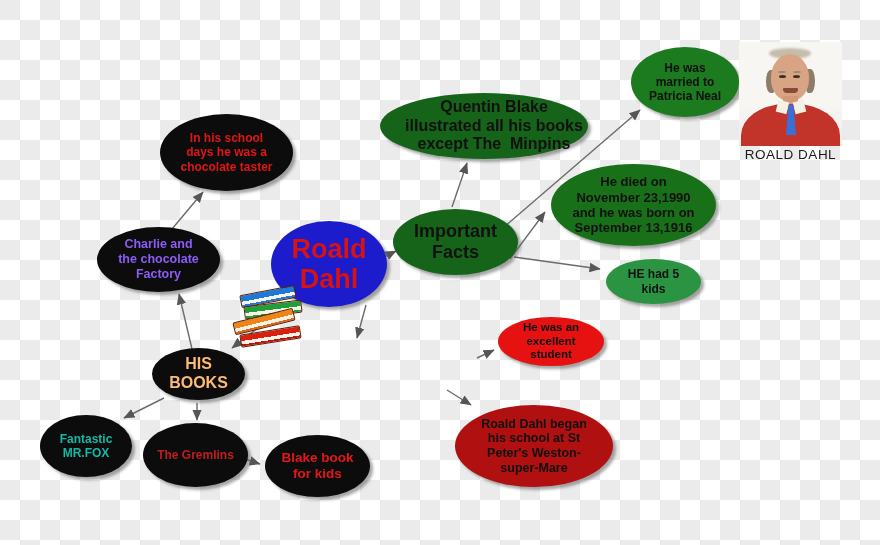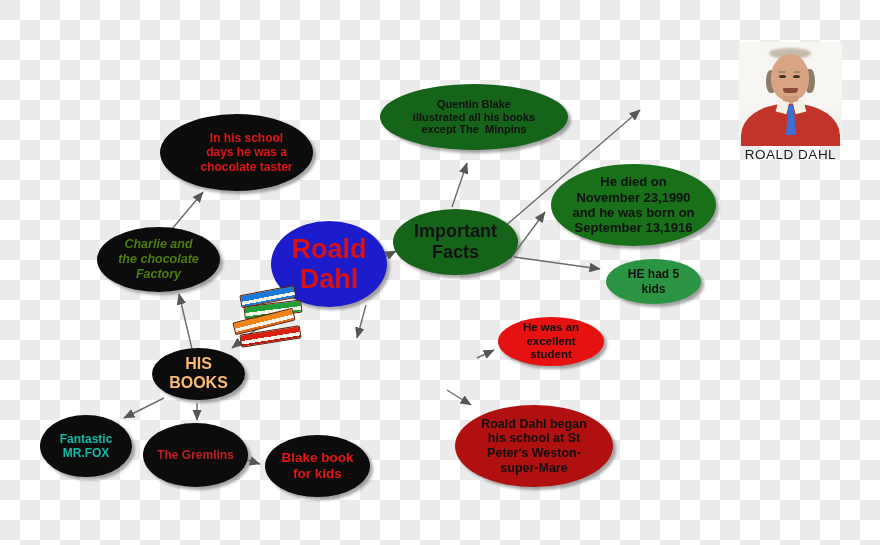--- a/index.html
+++ b/index.html
@@ -17,21 +17,21 @@
   .node{
     position:absolute;z-index:3;border-radius:50%;
     display:flex;align-items:center;justify-content:center;text-align:center;
     white-space:pre-wrap;font-weight:bold;line-height:1.18;
     box-shadow:3px 3px 3px rgba(95,95,95,.55);
   }
   
   .n-school{left:160px;top:114px;width:133px;height:77px;font-size:12px;}
   .n-charlie{left:97px;top:227px;width:123px;height:65px;font-size:12.5px;}
   .n-roald{left:271px;top:221px;width:116px;height:86px;font-size:27px;line-height:1.12;text-align:center;}
-  .n-quentin{left:380px;top:84px;width:188px;height:66px;font-size:11px;}
+  .n-quentin{left:380px;top:93px;width:188px;height:66px;font-size:16px;padding-left:20px;}
   .n-married{left:631px;top:47px;width:108px;height:70px;font-size:12px;}
   .n-died{left:551px;top:164px;width:165px;height:82px;font-size:13px;}
   .n-important{left:393px;top:209px;width:125px;height:66px;font-size:18px;}
   .n-kids{left:606px;top:259px;width:95px;height:45px;font-size:12px;}
   .n-childhood{left:327px;top:341px;width:152px;height:56px;font-size:19px;letter-spacing:.5px;}
   .n-student{left:498px;top:317px;width:106px;height:49px;font-size:11.5px;}
   .n-began{left:455px;top:405px;width:158px;height:82px;font-size:12.5px;}
   .n-hisbooks{left:152px;top:348px;width:93px;height:52px;font-size:16px;}
   .n-fox{left:40px;top:415px;width:92px;height:62px;font-size:12px;}
   .n-gremlins{left:143px;top:423px;width:105px;height:64px;font-size:12px;}
@@ -100,35 +100,38 @@
       <line x1="510" y1="259" x2="545" y2="212"></line>
       <line x1="514" y1="257" x2="600" y2="269"></line>
       <line x1="477" y1="358" x2="494" y2="350"></line>
       <line x1="447" y1="390" x2="471" y2="405"></line>
       <line x1="164" y1="398" x2="124" y2="418"></line>
       <line x1="197" y1="403" x2="197" y2="420"></line>
       <line x1="241" y1="458" x2="260" y2="464"></line>
     </g>
   </svg>
 
-  <div class="node n-school" style="background: rgb(12, 12, 12); color: rgb(224, 22, 22); padding-left: 20px;">In his school
+  <div class="node n-school" style="background: rgb(12, 12, 12); color: rgb(224, 22, 22);">In his school
 days he was a
 chocolate taster</div>
 
-  <div class="node n-charlie" style="background: rgb(12, 12, 12); color: #4d7c0f; font-style: italic;">Charlie and
+  <div class="node n-charlie" style="background: rgb(12, 12, 12); color: #8b5cf6;">Charlie and
 the chocolate
 Factory</div>
 
   <div class="node n-roald" style="background: rgb(28, 28, 205); color: rgb(214, 18, 18);">Roald
 Dahl</div>
 
   <div class="node n-quentin" style="background: rgb(22, 100, 25); color: rgb(17, 17, 17);">Quentin Blake
 illustrated all his books
 except The  Minpins</div>
 
+  <div class="node n-married" style="background: rgb(28, 122, 31); color: rgb(17, 17, 17);">He was
+married to
+Patricia Neal</div>
 
   <div class="node n-died" style="background: rgb(24, 112, 25); color: rgb(17, 17, 17);">He died on
 November 23,1990
 and he was born on
 September 13,1916</div>
 
   <div class="node n-important" style="background: rgb(22, 100, 25); color: rgb(17, 17, 17);">Important
 Facts</div>
 
   <div class="node n-kids" style="background: rgb(42, 148, 66); color: rgb(17, 17, 17);">HE had 5

